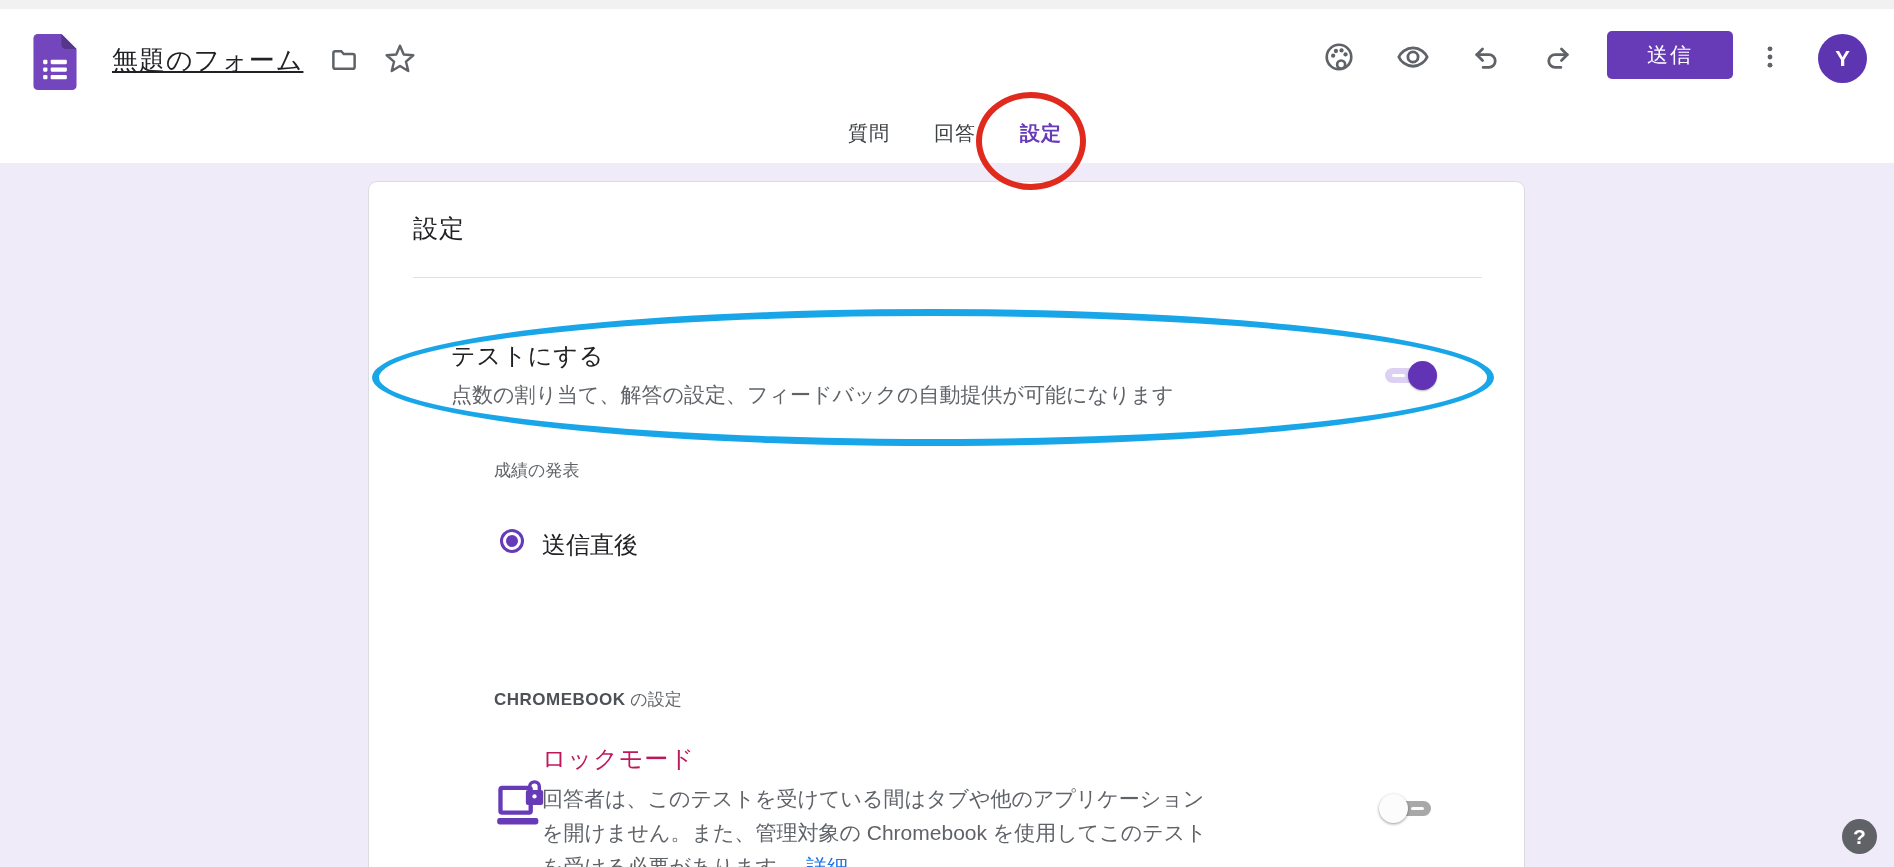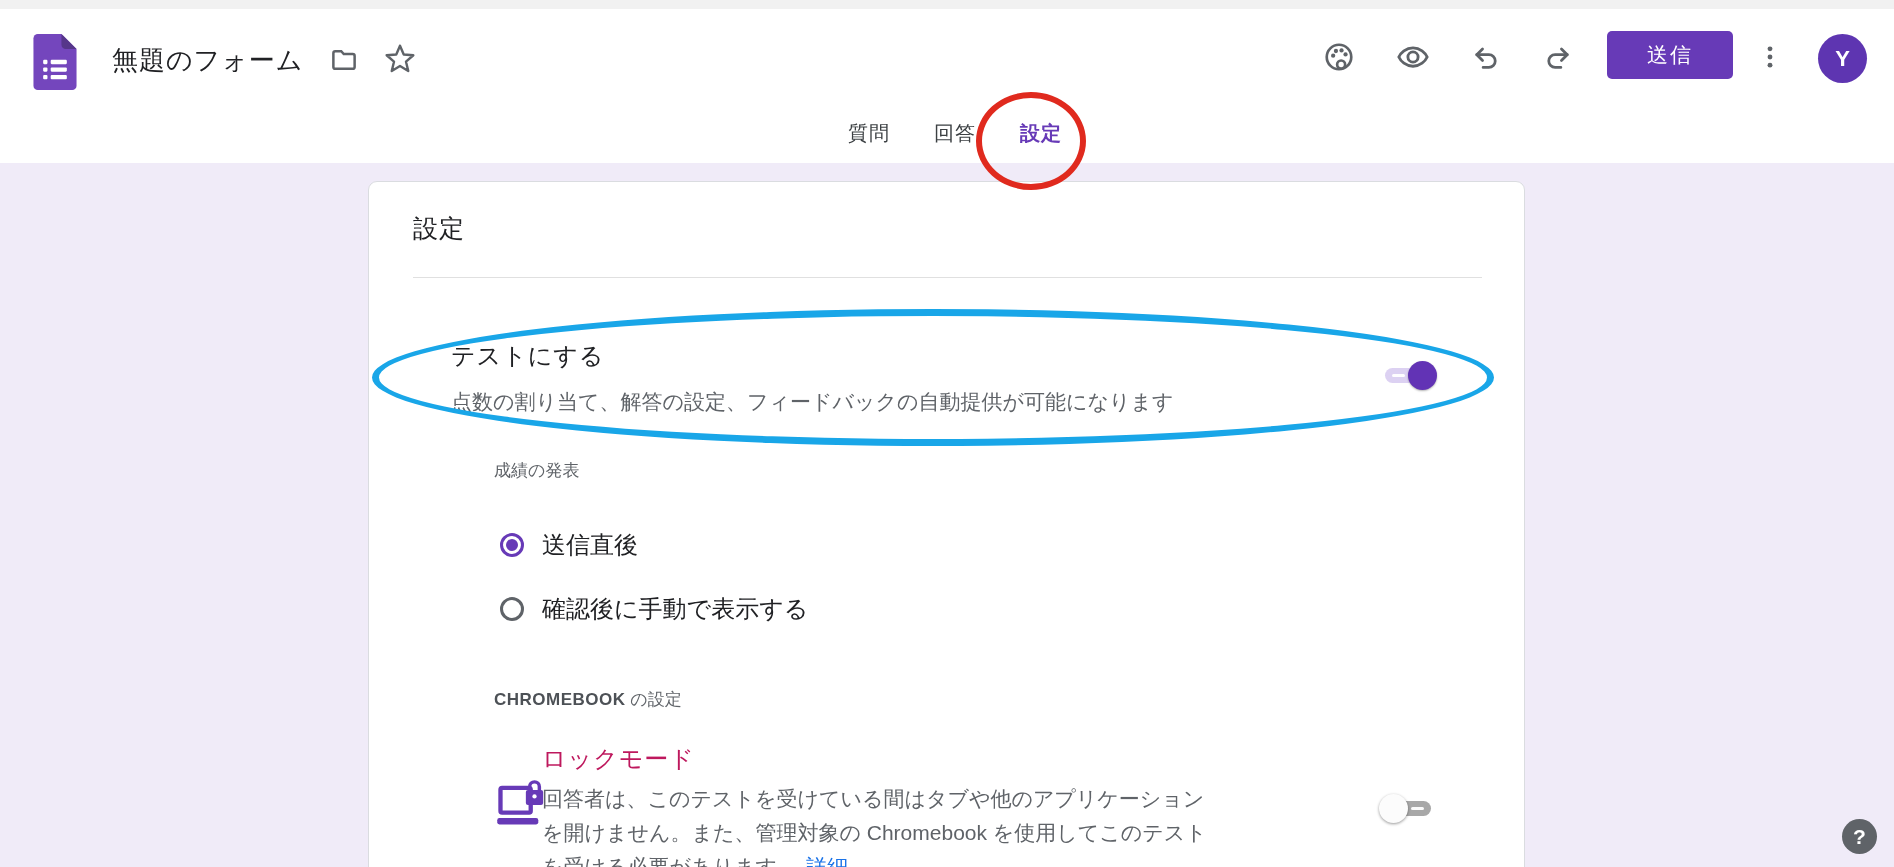--- a/index.html
+++ b/index.html
@@ -12,21 +12,21 @@
     color: #202124;
   }
   .abs { position: absolute; }
 
   
   .top-strip { left:0; top:0; width:1894px; height:9px; background:#f1f1f1; }
 
   
   .header { left:0; top:9px; width:1894px; height:87px; background:#fff; }
   .logo { left:33px; top:25px; width:44px; height:56px; cursor:pointer; }
-  .form-title { left:112px; top:34px; font-size:26px; color:#202124; letter-spacing:1px; }
+  .form-title { left:112px; top:34px; font-size:26px; color:#202124; letter-spacing:1px;text-decoration:underline; }
   .icon-btn { width:36px; height:36px; display:flex; align-items:center; justify-content:center; cursor:pointer; color:#5f6368; }
   .i-folder { left:326px; top:33px; }
   .i-star   { left:382px; top:32px; }
   .i-palette{ left:1321px; top:30px; }
   .i-eye    { left:1395px; top:30px; }
   .i-undo   { left:1468px; top:30px; }
   .i-redo   { left:1540px; top:30px; }
   .i-more   { left:1752px; top:30px; }
   .send-btn {
     left:1607px; top:22px; width:126px; height:48px;
@@ -54,26 +54,26 @@
 
   
   .card {
     left:368px; top:181px; width:1157px; height:780px;
     background:#fff; border:1px solid #dadce0; border-radius:9px;
   }
   .card-heading { left:44px; top:30px; font-size:25px; color:#202124; letter-spacing:1px; }
   .card-divider { left:44px; top:95px; width:1069px; height:1px; background:#e0e0e0; }
 
   .quiz-title { left:82px; top:158px; font-size:24px; color:#202124; letter-spacing:1px; }
-  .quiz-desc  { left:82px; top:206px; font-size:21px; color:#5f6368; }
+  .quiz-desc  { left:82px; top:199px; font-size:21px; color:#5f6368; }
 
   .section-label { font-size:17px; color:#5f6368; }
   .grade-label { left:125px; top:277px;font-family:Liberation Mono, monospace; }
 
-  .radio-row { display:flex; align-items:center; gap:18px; }
+  .radio-row { display:flex; align-items:flex-start; gap:18px; }
   .radio-row-1 { left:131px; top:347px; }
   .radio-row-2 { left:131px; top:411px; }
   .radio {
     width:24px; height:24px; border-radius:50%;
     display:inline-flex; align-items:center; justify-content:center;
     border:3px solid #673ab7; flex:0 0 auto; cursor:pointer;
   }
   .radio.unselected { border-color:#5f6368; }
   .radio-dot { width:12px; height:12px; border-radius:50%; background:#673ab7; }
   .radio-label { font-size:24px; color:#202124; cursor:pointer; }
@@ -218,24 +218,20 @@
 
   <div class="abs section-label grade-label">成績の発表</div>
 
   <div class="abs radio-row radio-row-1">
     <span class="radio selected">
         <span class="radio-dot"></span>
       </span>
     <span class="radio-label">送信直後</span>
   </div>
 
-  <div class="abs radio-row radio-row-2">
-    <span class="radio unselected"></span>
-    <span class="radio-label">確認後に手動で表示する</span>
-  </div>
 
   <div class="abs section-label chromebook-label">
     <span class="caps">CHROMEBOOK</span><span> の設定</span>
   </div>
 
   <div class="abs lock-icon">
     <svg width="50" height="54" viewBox="0 0 46 50">
       <rect x="4" y="10" width="28" height="23" rx="1.5" fill="none" stroke="#673ab7" stroke-width="4"></rect>
       <rect x="1" y="38" width="38" height="6" rx="2" fill="#673ab7"></rect>
       <path d="M31 12 v-3 a4.5 4.5 0 0 1 9 0 v3" fill="none" stroke="#673ab7" stroke-width="3.2"></path>

